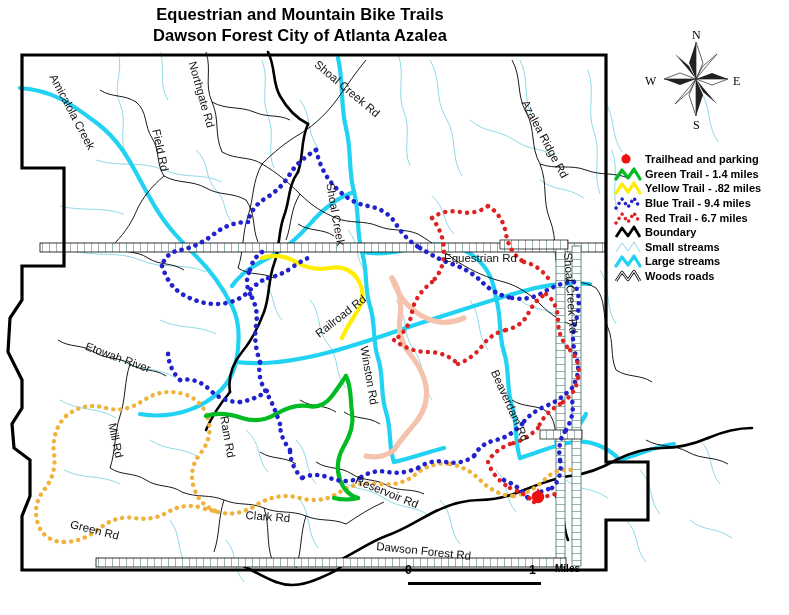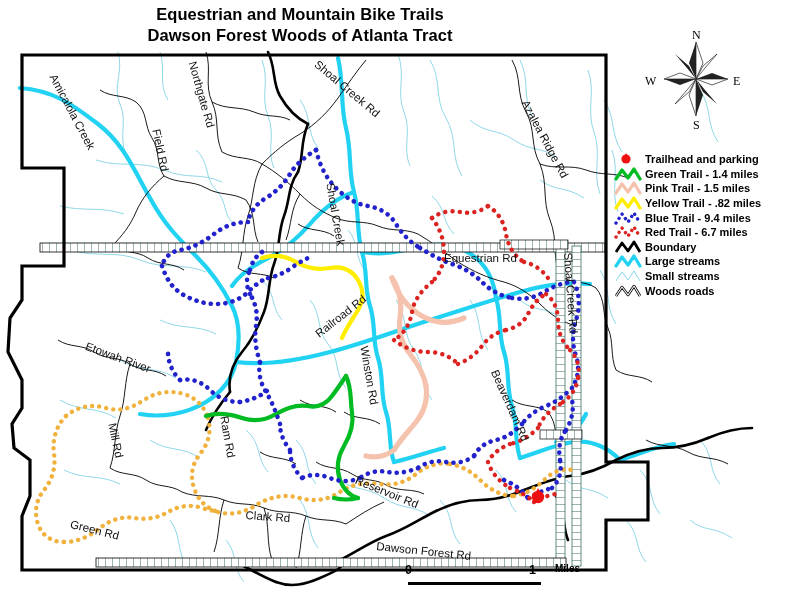--- a/index.html
+++ b/index.html
@@ -41,21 +41,21 @@
   .mlabel{position:absolute;font-size:11.5px;font-family:"Liberation Sans",sans-serif;
           color:#111;white-space:nowrap;transform-origin:0 0;font-weight:500;}
 </style>
 </head>
 <body>
 
 <div id="root">
 
   <div class="title-block">
     <div class="title-line">Equestrian and Mountain Bike Trails</div>
-    <div class="title-line">Dawson Forest Woods of Atlanta Tract</div>
+    <div class="title-line">Dawson Forest City of Atlanta Azalea</div>
   </div>
 
   <svg id="map-svg" viewBox="0 0 789 615" xmlns="http://www.w3.org/2000/svg">
     <defs>
       <pattern id="plHatch" width="7" height="14" patternUnits="userSpaceOnUse">
         <rect width="7" height="14" fill="#ffffff"></rect>
         <path d="M0 0 V14" stroke="#3a6b63" stroke-width="1"></path>
       </pattern>
       <pattern id="plHatchV" width="14" height="7" patternUnits="userSpaceOnUse">
         <rect width="14" height="7" fill="#ffffff"></rect>
@@ -376,28 +376,20 @@
         <span class="leg-sym">
           <svg width="31" height="14">
             <path d="M2 12 L8 3 L14 11 L20 2 L26 12" fill="none" stroke="#00bb22" stroke-width="3.2" stroke-linejoin="round" stroke-linecap="round"></path>
           </svg>
         </span>
         <span class="leg-txt">Green Trail  - 1.4 miles</span>
       </div>
       <div class="leg-row">
         <span class="leg-sym">
           <svg width="31" height="14">
-            <path d="M2 12 L8 3 L14 11 L20 2 L26 12" fill="none" stroke="#f5c3ad" stroke-width="3.2" stroke-linejoin="round" stroke-linecap="round"></path>
-          </svg>
-        </span>
-        <span class="leg-txt">Pink Trail  - 1.5 miles</span>
-      </div>
-      <div class="leg-row">
-        <span class="leg-sym">
-          <svg width="31" height="14">
             <path d="M2 12 L8 3 L14 11 L20 2 L26 12" fill="none" stroke="#ffee00" stroke-width="3.2" stroke-linejoin="round" stroke-linecap="round"></path>
           </svg>
         </span>
         <span class="leg-txt">Yellow Trail  - .82 miles</span>
       </div>
       <div class="leg-row">
         <span class="leg-sym">
           <svg width="31" height="14">
             <path d="M2 12 L8 3 L14 11 L20 2 L26 12" fill="none" stroke="#2222cc" stroke-width="3.4" stroke-linecap="round" stroke-dasharray="0.1 5.4"></path>
           </svg>
@@ -416,32 +408,32 @@
         <span class="leg-sym">
           <svg width="31" height="14">
             <path d="M2 12 L8 3 L14 11 L20 2 L26 12" fill="none" stroke="#000000" stroke-width="2.8" stroke-linejoin="round"></path>
           </svg>
         </span>
         <span class="leg-txt">Boundary</span>
       </div>
       <div class="leg-row">
         <span class="leg-sym">
           <svg width="31" height="14">
+            <path d="M2 12 L8 3 L14 11 L20 2 L26 12" fill="none" stroke="#86d7e8" stroke-width="1" stroke-linejoin="round"></path>
+          </svg>
+        </span>
+        <span class="leg-txt">Small streams</span>
+      </div>
+      <div class="leg-row">
+        <span class="leg-sym">
+          <svg width="31" height="14">
             <path d="M2 12 L8 3 L14 11 L20 2 L26 12" fill="none" stroke="#22d2f2" stroke-width="3.2" stroke-linejoin="round" stroke-linecap="round"></path>
           </svg>
         </span>
         <span class="leg-txt">Large streams</span>
-      </div>
-      <div class="leg-row">
-        <span class="leg-sym">
-          <svg width="31" height="14">
-            <path d="M2 12 L8 3 L14 11 L20 2 L26 12" fill="none" stroke="#86d7e8" stroke-width="1" stroke-linejoin="round"></path>
-          </svg>
-        </span>
-        <span class="leg-txt">Small streams</span>
       </div>
       <div class="leg-row">
         <span class="leg-sym">
           <svg width="31" height="14">
       <path d="M2 12 L8 3 L14 11 L20 2 L26 12" fill="none" stroke="#000000" stroke-width="2.6" stroke-linejoin="round"></path>
       <path d="M2 12 L8 3 L14 11 L20 2 L26 12" fill="none" stroke="#fff" stroke-width="1.1" stroke-linejoin="round"></path>
           </svg>
         </span>
         <span class="leg-txt">Woods roads</span>
       </div>

